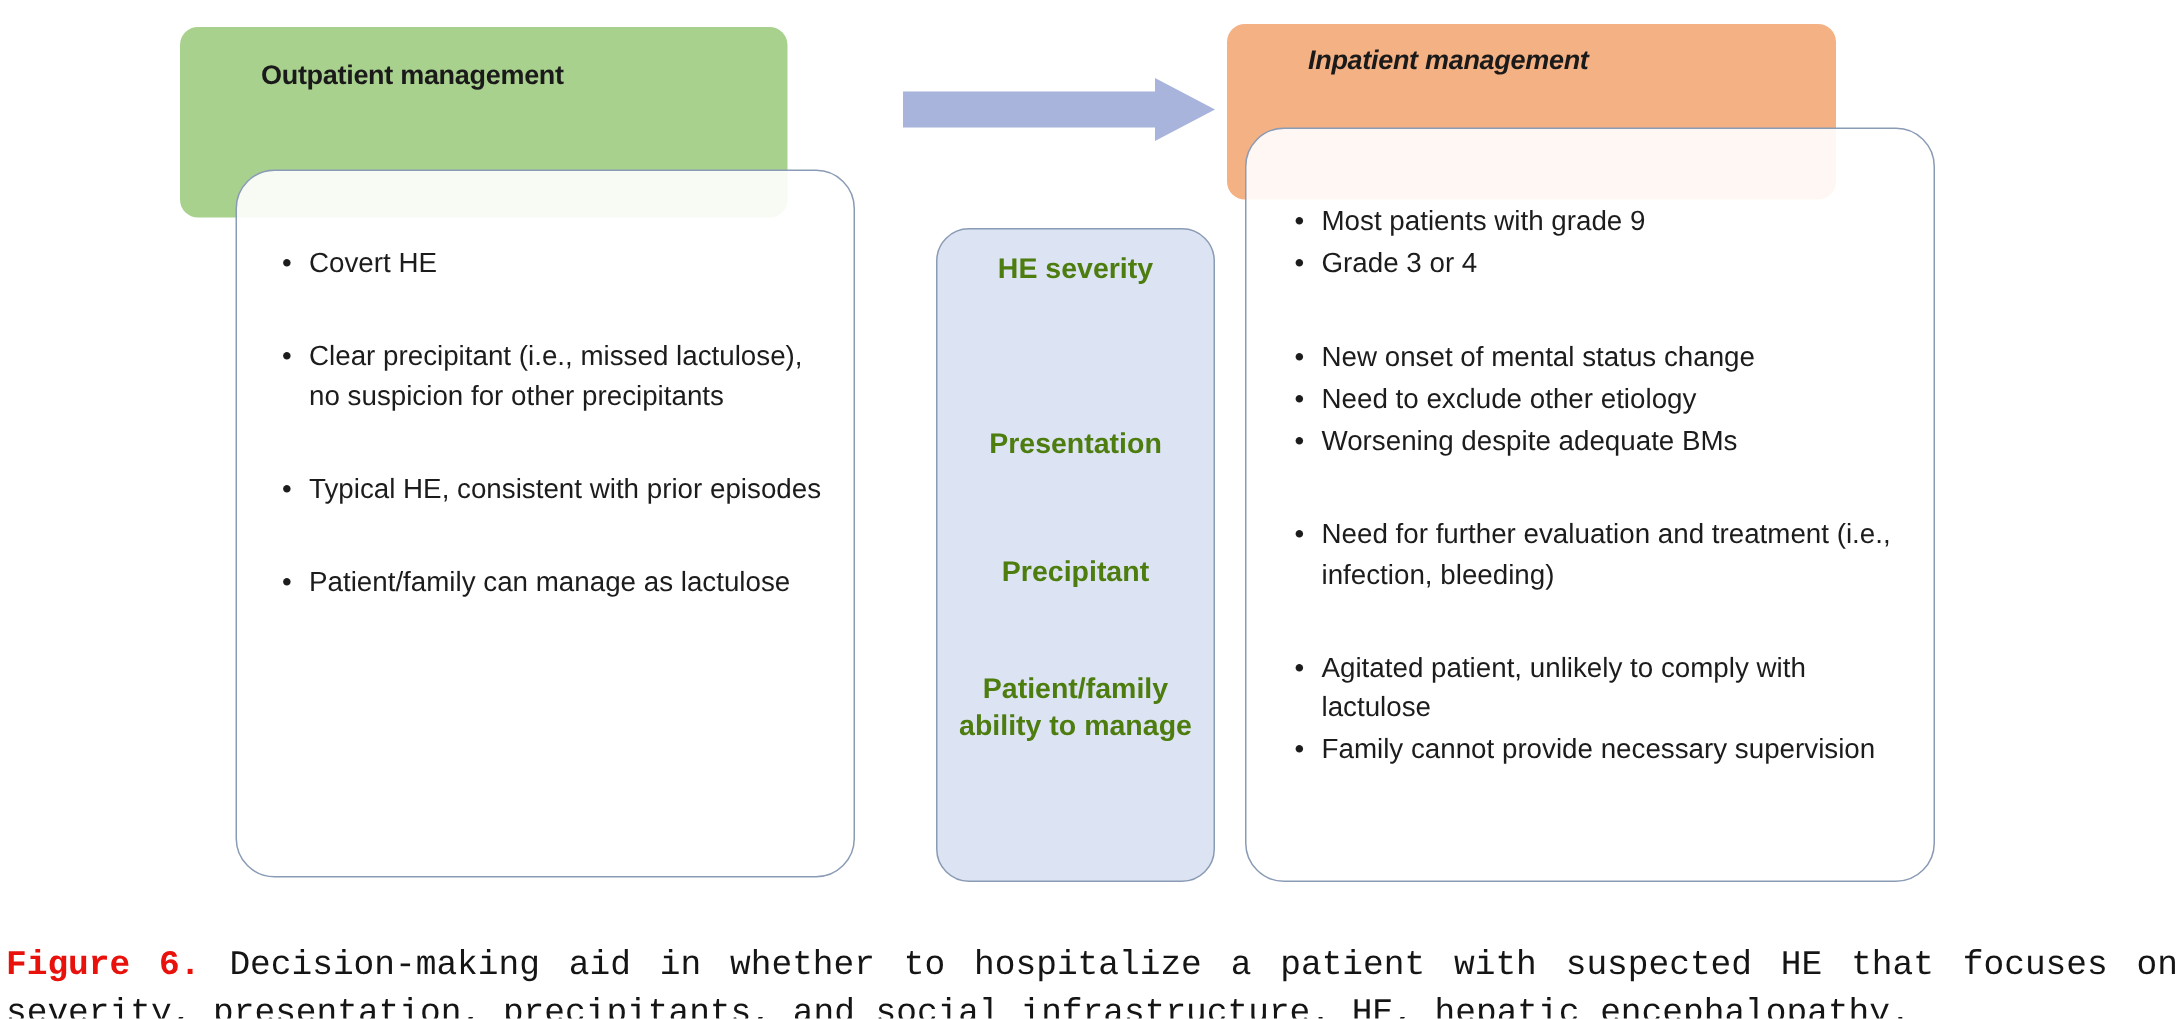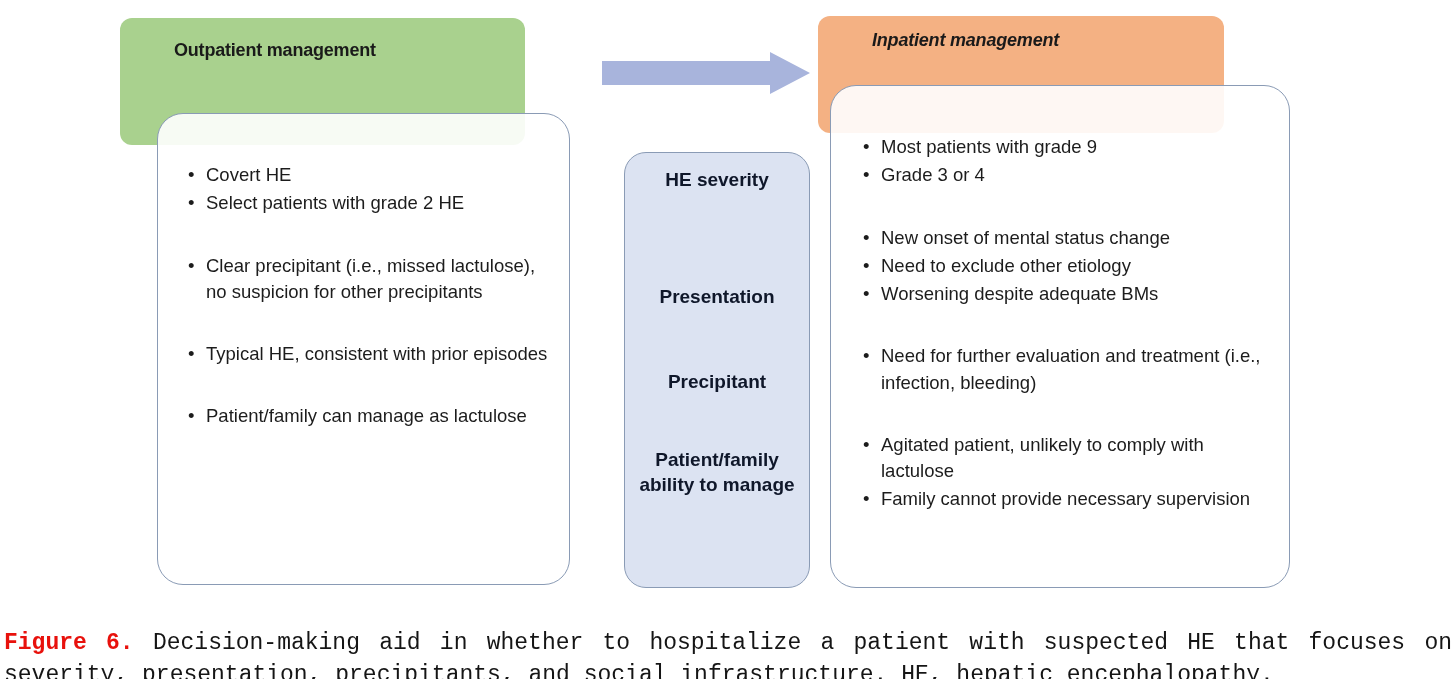--- a/index.html
+++ b/index.html
@@ -130,21 +130,21 @@
     box-sizing: border-box;
     z-index: 3;
   }
   .criteria-item {
     position: absolute;
     left: 10px;
     width: 164px;
     text-align: center;
     font-size: 19px;
     font-weight: bold;
-    color: #0f172a;
+    color: #4d7c0f;
     line-height: 1.3;
   }
   .criteria-item.c0 { top: 15px; }
   .criteria-item.c1 { top: 132px; }
   .criteria-item.c2 { top: 217px; }
   .criteria-item.c3 { top: 295px; }
 
   
   #flow-arrow {
     position: absolute;
@@ -188,21 +188,20 @@
 
   <svg id="flow-arrow" viewBox="0 0 208 46">
     <polygon points="0,9 168,9 168,0 208,21 168,42 168,33 0,33" fill="#A8B4DC"></polygon>
   </svg>
 
   <div id="outpatient-card" class="content-card">
     <div class="bullet-groups">
 
       <ul class="bullet-group">
         <li class="bullet-item">Covert HE</li>
-        <li class="bullet-item">Select patients with grade 2 HE</li>
       </ul>
 
       <ul class="bullet-group">
         <li class="bullet-item">Clear precipitant (i.e., missed lactulose), no suspicion for other precipitants</li>
       </ul>
 
       <ul class="bullet-group">
         <li class="bullet-item">Typical HE, consistent with prior episodes</li>
       </ul>
 

